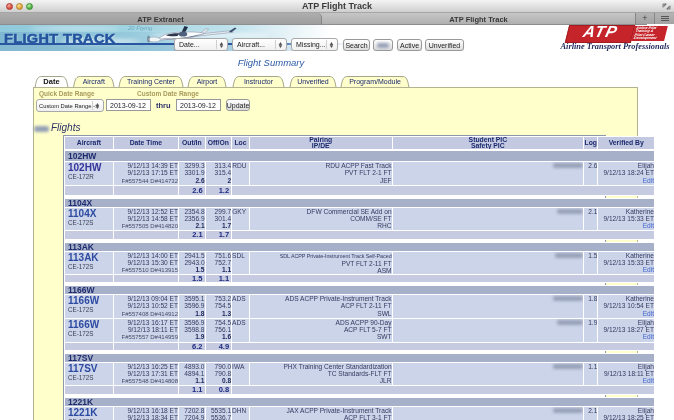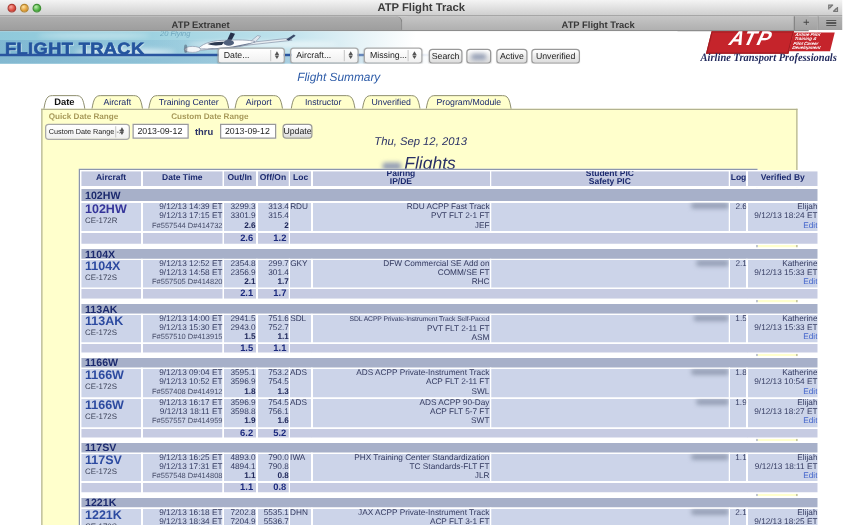--- a/index.html
+++ b/index.html
@@ -38,21 +38,21 @@
 #lgbox{position:absolute;left:77px;top:1px;width:33px;height:14.5px;background:#c5242b;transform:skewX(-14deg);color:#fff;font-style:italic;font-size:3.6px;line-height:3.6px;font-weight:bold;padding-top:0.5px;box-sizing:border-box;text-align:left;padding-left:2px}
 #lgtag{position:absolute;left:0px;top:16px;width:118px;text-align:center;font-family:"Liberation Serif",serif;font-style:italic;font-weight:bold;font-size:9px;color:#232b5e;white-space:nowrap;transform:scaleX(0.93);transform-origin:center}
 
 #fsum{position:absolute;left:0;top:57px;width:542px;text-align:center;font-size:9.5px;font-style:italic;color:#2e5ca8}
 
 #tabstrip{position:absolute;left:30px;top:72px;width:390px;height:16px}
 
 #panel{position:absolute;left:33px;top:87px;width:605px;height:333px;background:#ffffcc;border:1px solid #b3b390;border-bottom:none;box-sizing:border-box}
 .plab{position:absolute;font-size:6.5px;font-weight:bold;color:#a89a5a}
 #pdate{position:absolute;left:0;top:20px;width:605px;text-align:center;font-size:9px;font-style:italic;color:#2a3166}
-#pflights{position:absolute;left:0;right:0;top:33.5px;text-align:center;font-size:14px;font-style:italic;color:#2a3166}
+#pflights{position:absolute;left:0;right:0;top:33.5px;font-size:10px;font-style:italic;color:#2a3166}
 .inp{position:absolute;height:12px;box-sizing:border-box;background:#fff;border:1px solid #999;font-size:7px;color:#222;display:flex;align-items:center;padding-left:3px}
 
 #tblwrap{position:absolute;left:63px;top:135px;width:543px;border:1px solid #8c96ad;background:#fff;box-sizing:border-box}
 table.g{border-collapse:collapse;table-layout:fixed;width:591px;background:#fff}
 table.g td{padding:0;vertical-align:top;overflow:hidden}
 .c0{width:44px}.c1{width:59px}.c2{width:24px}.c3{width:24px}.c4{width:16px}.c5{width:129px}.c6{width:173px}.c7{width:13px}.c8{width:51px}
 tr.hd td{background:#c3c9e0;color:#1c2a6e;font-size:6.8px;font-weight:bold;text-align:center;vertical-align:middle;border:1px solid #fff;line-height:6px}
 tr.band td{background:#a7b0c9;color:#1c2a6e;font-size:8.5px;font-weight:bold;padding:0 0 0 3px;border:1px solid #fff;line-height:8px;vertical-align:middle}
 table.g1 tr.band td{line-height:9px}
 tr.data td{background:#ccd4e9;border:1px solid #fff;font-size:6.6px;line-height:7px;color:#333a60}
@@ -178,21 +178,20 @@
   <div class="plab" style="left:5px;top:2px">Quick Date Range</div>
   <div class="plab" style="left:103px;top:2px">Custom Date Range</div>
   <div class="sel" id="bigsel" style="left:2px;top:11px;width:68px;box-shadow:none;font-size:5.8px;padding-left:2px">Custom Date Range -&gt;<span class="arr">
         <span>▲</span>
         <span>▼</span>
       </span></div>
   <div class="inp" style="left:72px;top:11px;width:45px">2013-09-12</div>
   <div style="position:absolute;left:122px;top:13px;font-size:7.5px;font-weight:bold;color:#2a3166">thru</div>
   <div class="inp" style="left:142px;top:11px;width:45px">2013-09-12</div>
   <div class="btn" style="left:192px;top:11px;width:24px;box-shadow:none">Update</div>
-  <div id="pdate">Thu, Sep 12, 2013</div>
   <div id="pflights"><span class="blurblob" style="width:15px;height:6px;vertical-align:-1px;margin-right:2px"></span>Flights</div>
 </div>
 
 <div id="tblwrap">
     <table class="g hd0">
       <colgroup>
         <col class="c0">
         <col class="c1">
         <col class="c2">
         <col class="c3">
@@ -362,21 +361,21 @@
 <td class="loc">ADS</td>
 <td class="pair">ADS ACPP 90-Day<br>ACP FLT 5-7 FT<br>SWT</td>
 <td class="stud"><span class="blurblob" style="width:26px;height:5px"></span></td>
 <td class="log">1.9</td>
 <td class="ver">Elijah<br>9/12/13 18:27 ET<br><span class="edit">Edit</span></td>
 </tr>
         <tr class="tot" style="height:8px">
           <td></td>
           <td></td>
           <td><b>6.2</b></td>
-          <td><b>5.2</b></td>
+          <td><b>4.9</b></td>
           <td colspan="5"></td>
         </tr>
       </tbody>
     </table>
     <div class="gap"></div>
     <table class="g g5">
       <colgroup>
         <col class="c0">
         <col class="c1">
         <col class="c2">

